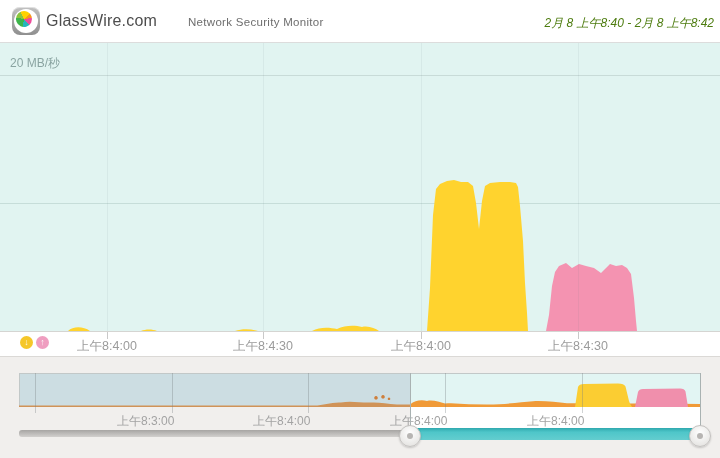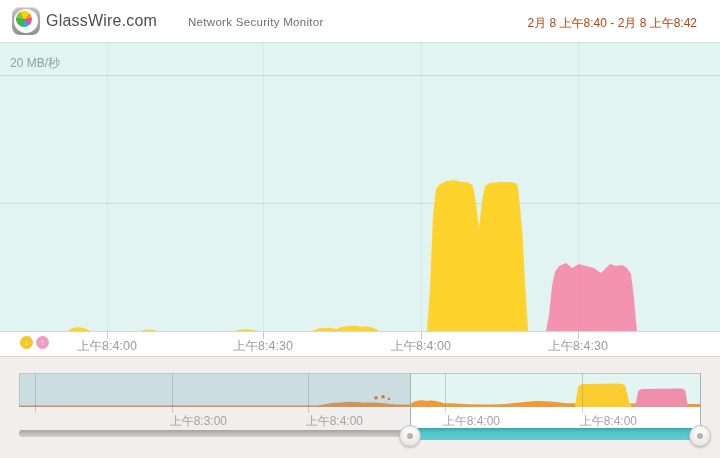--- a/index.html
+++ b/index.html
@@ -33,22 +33,22 @@
   }
   .brand {
     position:absolute; left:46px; top:12px;
     font-size:16px; color:#4d4d4d; letter-spacing:.2px;
   }
   .subtitle {
     position:absolute; left:156px; top:16px;
     font-size:11.5px; color:#6e6e6e; letter-spacing:.3px;margin-left:32px;
   }
   .date-range {
-    position:absolute; right:23px; top:15px;
-    font-size:12px; color:#c2410c;
+    position:absolute; right:6px; top:15px;
+    font-size:12px; color:#4d7c0f;font-style:italic;
   }
   
   .chart-area {
     position:absolute; left:0; top:43px; width:720px; height:288px;
     background:#e1f4f1;
   }
   .scale-label {
     position:absolute; left:10px; top:12px;
     font-size:12px; color:#8aa4a1; z-index:3;
   }
@@ -82,21 +82,21 @@
     position:absolute; left:410px; top:373px; width:290px; height:34px;
     background:#e2f5f3; border-top:1px solid #c2c8c8;
   }
   .mini-selection-lower {
     position:absolute; left:410px; top:407px; width:290px; height:24px;
     background:#ffffff;
   }
   .mini-svg { position:absolute; left:19px; top:373px; width:682px; height:34px; z-index:4; }
   .mini-tick { position:absolute; top:373px; width:1px; height:40px; background:rgba(120,130,132,.35); z-index:5; }
   .mini-label {
-    position:absolute; top:413px; width:110px; text-align:right;
+    position:absolute; top:413px; width:110px; text-align:left;
     font-size:12px; color:#a3a3a3; z-index:6;
   }
   .sel-border { position:absolute; top:373px; width:1px; height:63px; background:#a9b2b2; z-index:7; }
   
   .slider-track {
     position:absolute; left:19px; top:430px; width:682px; height:7px;
     background:linear-gradient(180deg,#a7a5a3,#d2d0ce);
     border-radius:3px; z-index:6;
   }
   .slider-range {

